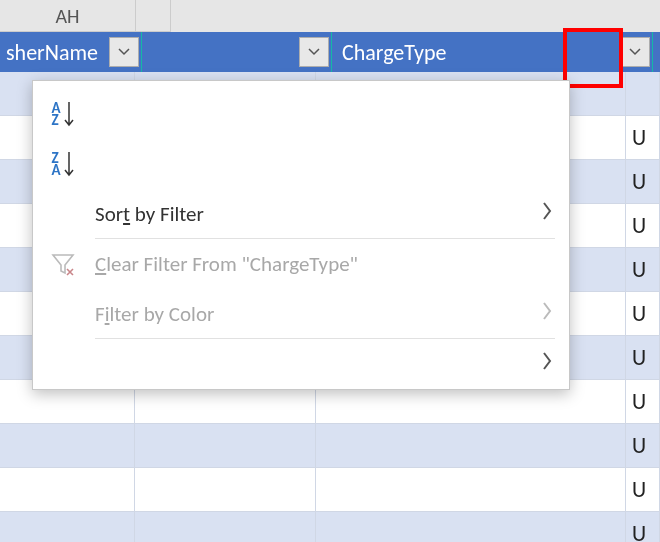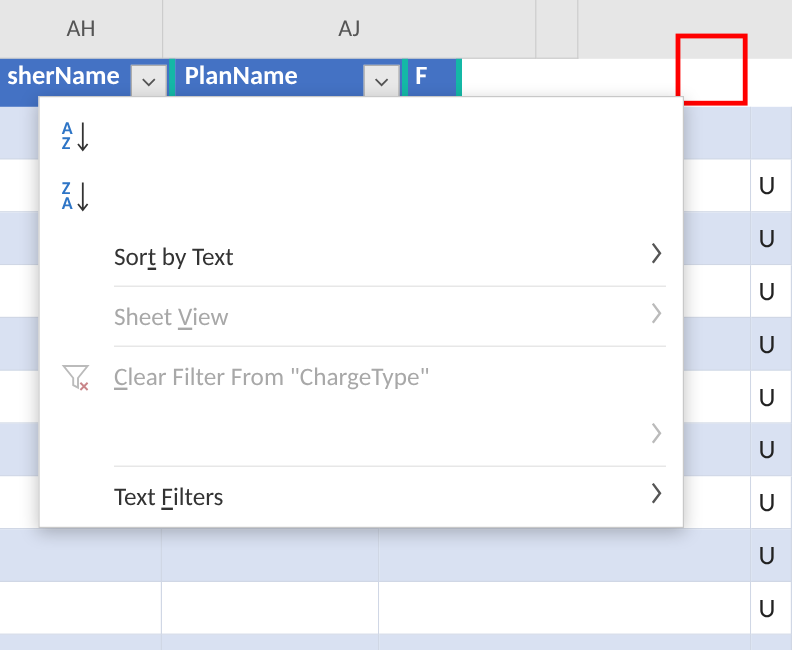--- a/index.html
+++ b/index.html
@@ -1,24 +1,24 @@
 <!DOCTYPE html>
 <html><head>
 <meta charset="utf-8">
 <style>
 html,body{margin:0;padding:0;font-family:"Segoe UI",Calibri,Arial,sans-serif;background:#fff;width:660px;height:542px;overflow:hidden;position:relative}
 .grid{position:absolute;left:0;top:0;width:660px}
-.colhdrs{display:flex;height:49px;background:#e6e6e6}
+.colhdrs{display:flex;height:32px;background:#e6e6e6}
 .colhdrs div{flex:none;border-right:1px solid #ccc;border-bottom:1px solid #ccc;color:#555;font-size:20px;display:flex;align-items:center;justify-content:center}
 .colhdrs .ah{width:135px}
 .colhdrs .ai{width:181px}
 .colhdrs .aj{width:310px}
 .colhdrs .ak{width:34px}
 .tblhdr{display:flex;height:40px}
-.tblhdr .cell{flex:none;background:#4472C4;color:#fff;font-size:22px;font-weight:700;display:flex;position:relative;border-right:5px solid #14b8a6}
+.tblhdr .cell{flex:none;background:#4472C4;color:#fff;font-size:22px;font-weight:400;display:flex;align-items:center;position:relative;border-right:1px solid #14b8a6}
 .tblhdr .ah{width:135px;padding-left:6px}
 .tblhdr .ai{width:181px;padding-left:8px}
 .tblhdr .aj{width:310px;padding-left:10px}
 .tblhdr .ak{width:34px;padding-left:6px}
 .fbtn{position:absolute;right:2px;top:50%;transform:translateY(-50%);width:28px;height:28px;background:#e8e8e8;border:1px solid #adadad;display:flex;align-items:center;justify-content:center}
 .fbtn svg{width:12px;height:8px}
 .rows{}
 .row{display:flex;height:44px}
 .row .rc{flex:none;border-right:1px solid #d0d7e5;border-bottom:1px solid #d0d7e5;font-size:22px;color:#222;display:flex;align-items:center;padding-left:6px;box-sizing:border-box}
 .row .rc.ah{width:135px}
@@ -42,34 +42,40 @@
 .azarr{display:flex;align-items:center;gap:2px}
 .azarr svg{height:28px;width:12px}
 .funnel svg{width:26px;height:26px}
 </style>
 </head>
 <body>
 
 <div class="grid">
   <div class="colhdrs">
     <div class="ah">AH</div>
-    <div class="aj">AJ</div>
     <div class="ak"></div>
   </div>
   <div class="tblhdr">
     <div class="cell ah">
       <span>sherName</span>
       <span class="fbtn">
         <svg viewBox="0 0 12 8">
             <path d="M1 1 L6 6 L11 1" fill="none" stroke="#555" stroke-width="1.5"></path>
           </svg>
       </span>
     </div>
     <div class="cell ai">
-      <span>PlanName</span>
+      <span class="fbtn">
+        <svg viewBox="0 0 12 8">
+            <path d="M1 1 L6 6 L11 1" fill="none" stroke="#555" stroke-width="1.5"></path>
+          </svg>
+      </span>
+    </div>
+    <div class="cell aj">
+      <span>ChargeType</span>
       <span class="fbtn">
         <svg viewBox="0 0 12 8">
             <path d="M1 1 L6 6 L11 1" fill="none" stroke="#555" stroke-width="1.5"></path>
           </svg>
       </span>
     </div>
     <div class="cell ak">
       <span>F</span>
     </div>
   </div>
@@ -160,44 +166,38 @@
     <span class="ico">
       <span class="azarr">
           <span class="az">Z<br>A</span>
           <svg viewBox="0 0 12 28">
             <path d="M6 2 V24 M2 20 L6 25 L10 20" fill="none" stroke="#333" stroke-width="1.5"></path>
           </svg>
         </span>
     </span>
   </div>
   <div class="mitem sep">
-    <span><span>Sor</span><u>t</u><span> by Text</span></span>
+    <span><span>Sor</span><u>t</u><span> by Filter</span></span>
     <span class="chev"><svg viewBox="0 0 12 20">
           <path d="M3 2 L9 10 L3 18" fill="none" stroke="#555" stroke-width="2"></path>
-        </svg></span>
-  </div>
-  <div class="mitem sep disabled">
-    <span><span>Sheet </span><u>V</u><span>iew</span></span>
-    <span class="chev"><svg viewBox="0 0 12 20">
-          <path d="M3 2 L9 10 L3 18" fill="none" stroke="#bbb" stroke-width="2"></path>
         </svg></span>
   </div>
   <div class="mitem disabled">
     <span class="ico funnel">
       <svg viewBox="0 0 26 26">
           <path d="M3 4 H23 L15 14 V22 L11 20 V14 Z" fill="none" stroke="#bbb" stroke-width="1.6"></path>
           <path d="M17 18 L23 24 M23 18 L17 24" stroke="#c9868a" stroke-width="1.6"></path>
         </svg>
     </span>
     <span><span></span><u>C</u><span>lear Filter From "ChargeType"</span></span>
   </div>
   <div class="mitem sep disabled">
+    <span><span>F</span><u>i</u><span>lter by Color</span></span>
     <span class="chev"><svg viewBox="0 0 12 20">
           <path d="M3 2 L9 10 L3 18" fill="none" stroke="#bbb" stroke-width="2"></path>
         </svg></span>
   </div>
   <div class="mitem">
-    <span><span>Text </span><u>F</u><span>ilters</span></span>
     <span class="chev"><svg viewBox="0 0 12 20">
           <path d="M3 2 L9 10 L3 18" fill="none" stroke="#555" stroke-width="2"></path>
         </svg></span>
   </div>
 </div>
 
 </body></html>

